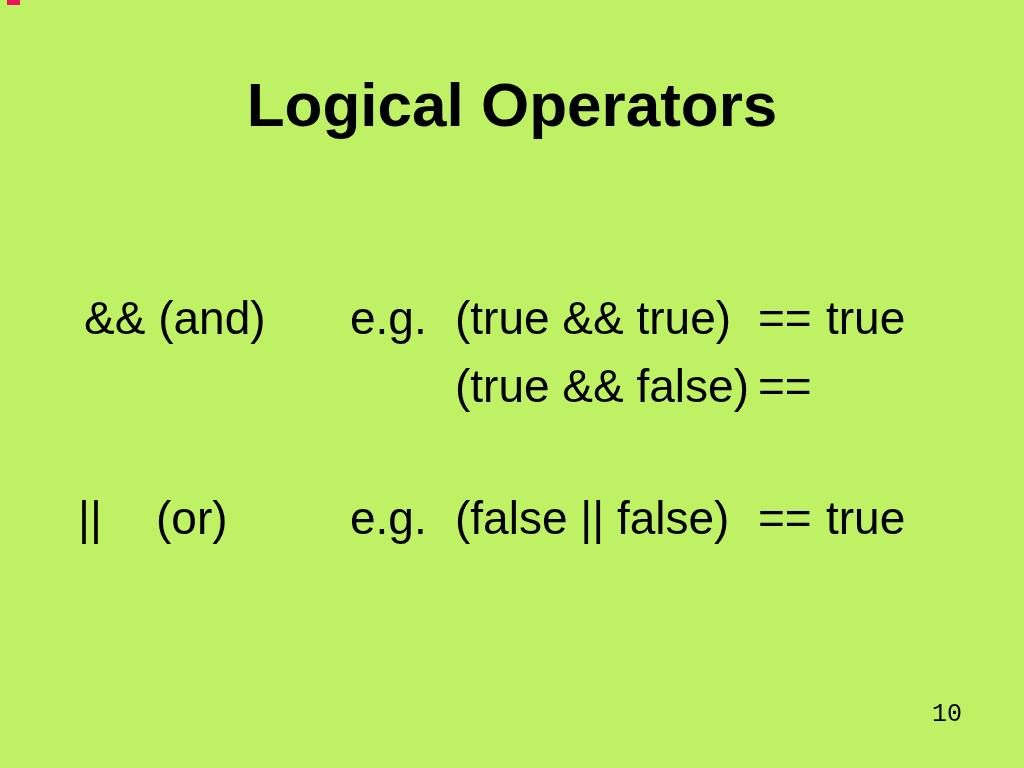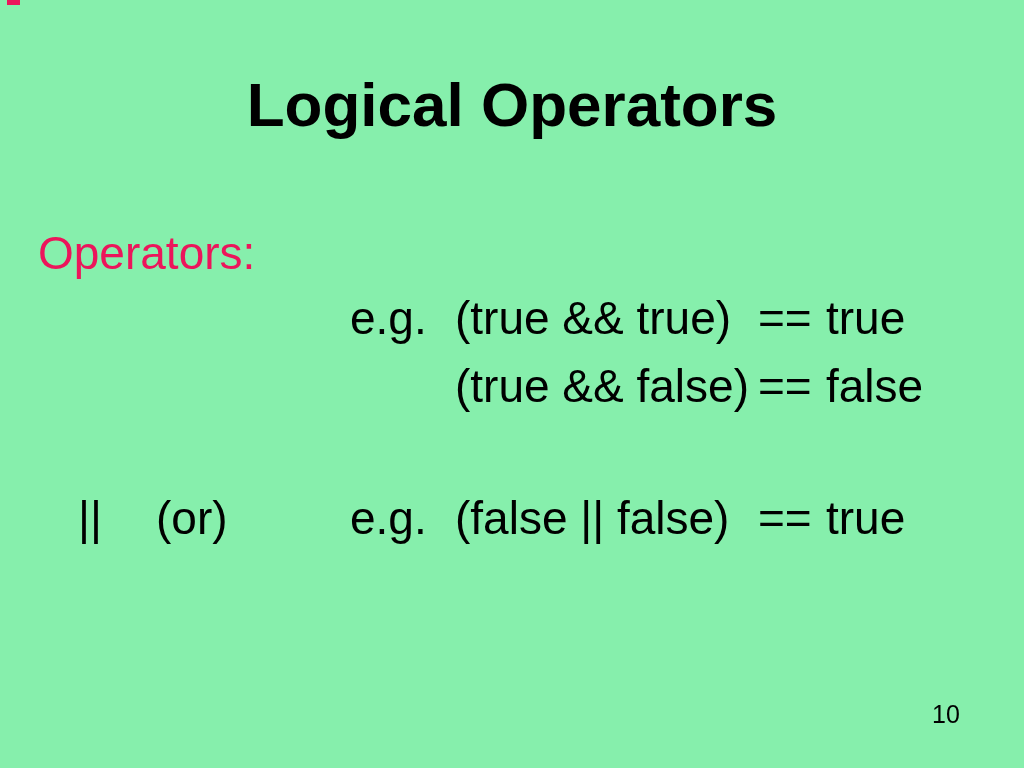--- a/index.html
+++ b/index.html
@@ -1,20 +1,20 @@
 <!DOCTYPE html>
 <html><head>
 <meta charset="utf-8">
 <style>
   html, body { margin: 0; padding: 0; background: #ffffff; }
   .slide {
     position: relative;
     width: 1024px;
     height: 768px;
-    background: #86efac;
+    background: #bef264;
     overflow: hidden;
     font-family: "Liberation Sans", "DejaVu Sans", sans-serif;
     color: #000000;
   }
   .corner-accent {
     position: absolute;
     left: 7px;
     top: 0;
     width: 13px;
     height: 5px;
@@ -48,44 +48,43 @@
   .c-pipe  { left: 78px; }
   .c-or    { left: 156px; }
   .c-eg    { left: 350px; }
   .c-expr  { left: 455px; text-align: center; }
   .c-eq    { left: 758px; }
   .c-res   { left: 826px; text-align: right; }
   .page-num {
     position: absolute;
     left: 932px;
     top: 702px;
-    font-family: Liberation Sans, sans-serif;
+    font-family: Liberation Mono, monospace;
     font-size: 25px;
     line-height: 1;
   }
 </style>
 </head>
 <body>
 
 <div class="slide">
 
   <div class="corner-accent" style="background: rgb(236, 21, 91);"></div>
 
   <div class="title">Logical Operators</div>
 
-  <div class="t r-label c-label" style="color: rgb(236, 21, 91);">Operators:</div>
 
+  <span class="t r1 c-op">&amp;&amp; (and)</span>
   <span class="t r1 c-eg">e.g.</span>
   <span class="t r1 c-expr">(true &amp;&amp; true)</span>
   <span class="t r1 c-eq">==</span>
   <span class="t r1 c-res">true</span>
 
   <span class="t r2 c-expr">(true &amp;&amp; false)</span>
   <span class="t r2 c-eq">==</span>
-  <span class="t r2 c-res">false</span>
 
   <span class="t r3 c-pipe">||</span>
   <span class="t r3 c-or">(or)</span>
   <span class="t r3 c-eg">e.g.</span>
   <span class="t r3 c-expr">(false || false)</span>
   <span class="t r3 c-eq">==</span>
   <span class="t r3 c-res">true</span>
 
   <div class="page-num">10</div>
 

